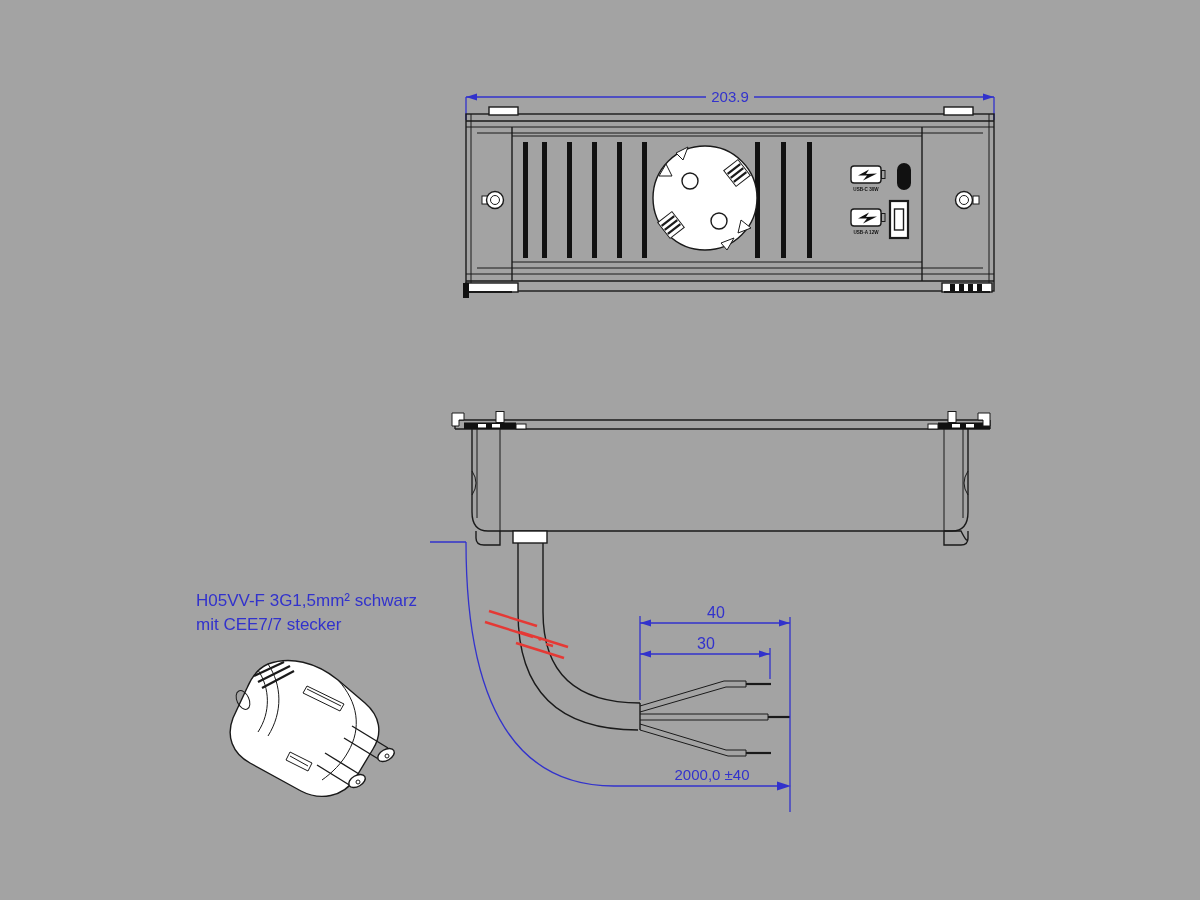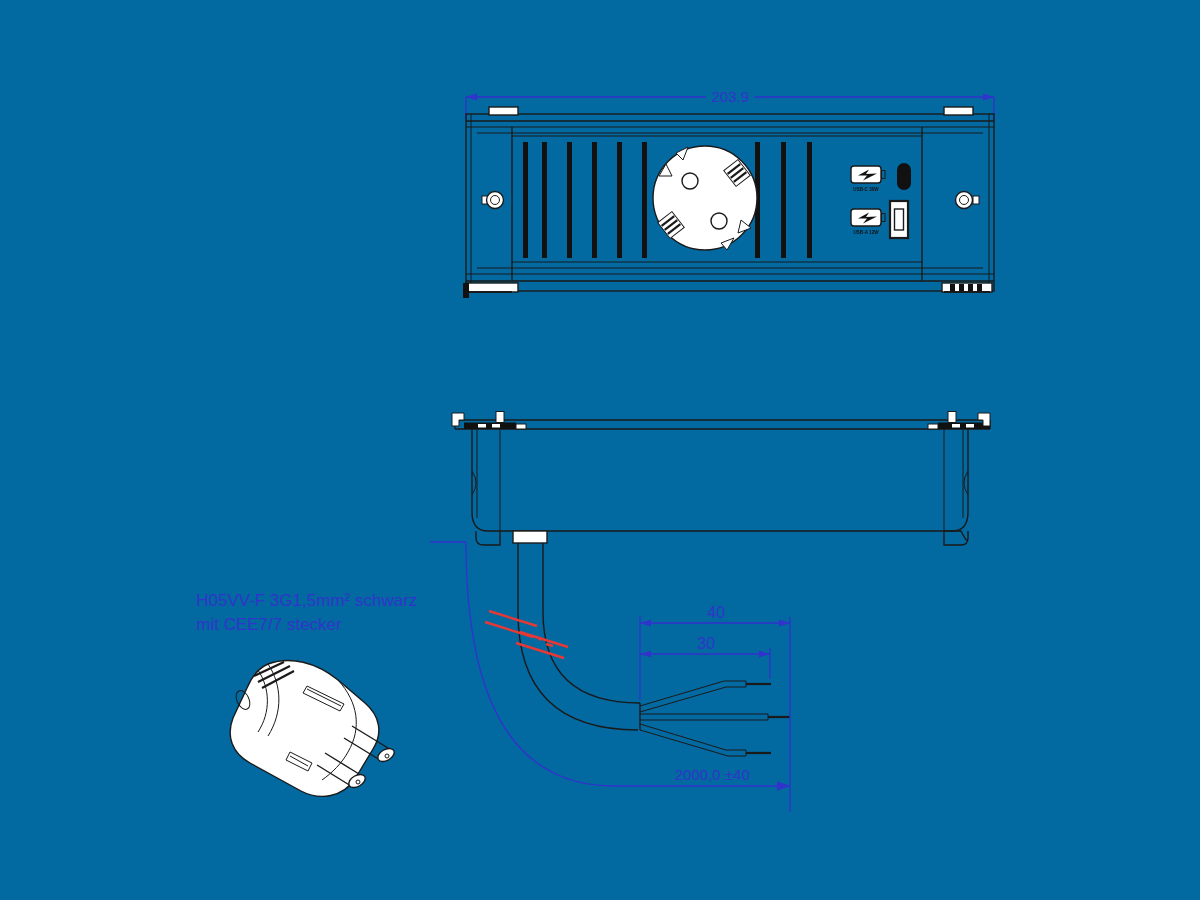--- a/index.html
+++ b/index.html
@@ -1,17 +1,17 @@
 <!DOCTYPE html>
 <html><head>
 <meta charset="utf-8">
 <style>
   html,body{margin:0;padding:0;background:#ffffff;}
   .canvas{
-    position:relative;width:1200px;height:900px;background:#0369a1;overflow:hidden;
+    position:relative;width:1200px;height:900px;background:#a3a3a3;overflow:hidden;
     font-family:"Liberation Sans", sans-serif;
   }
   svg{position:absolute;left:0;top:0;}
   .ln{stroke:#1a1a1a;fill:none;stroke-width:1.4;}
   .lnthin{stroke:#1a1a1a;fill:none;stroke-width:1;}
   .lnthick{stroke:#1a1a1a;fill:none;stroke-width:2.2;}
   .fillb{fill:#111111;stroke:none;}
   .white{fill:#ffffff;}
   .dim{stroke:#3232cc;fill:none;stroke-width:1.3;}
   .dimtxt{fill:#3232cc;font-size:15px;font-family:"Liberation Sans",sans-serif;}

